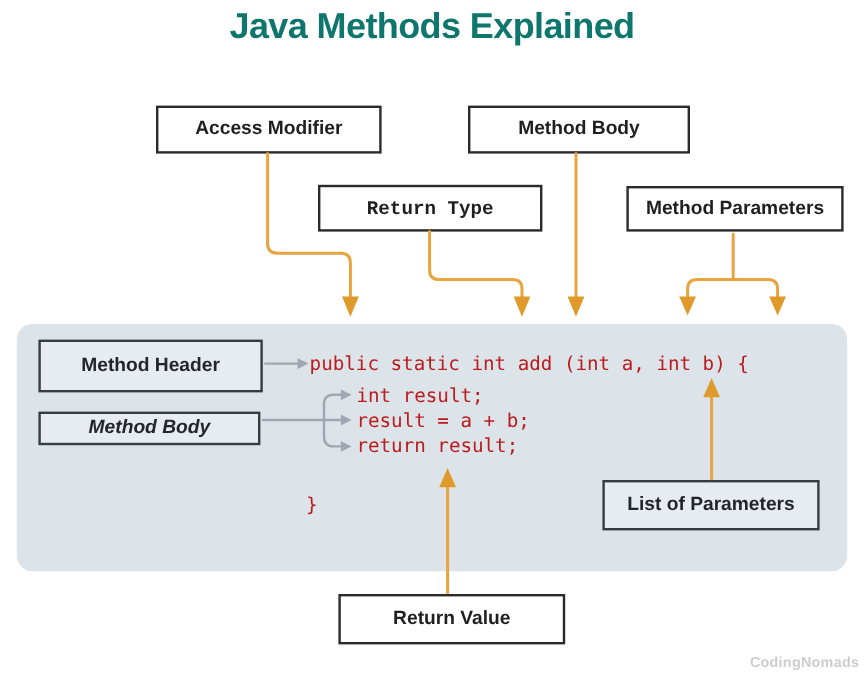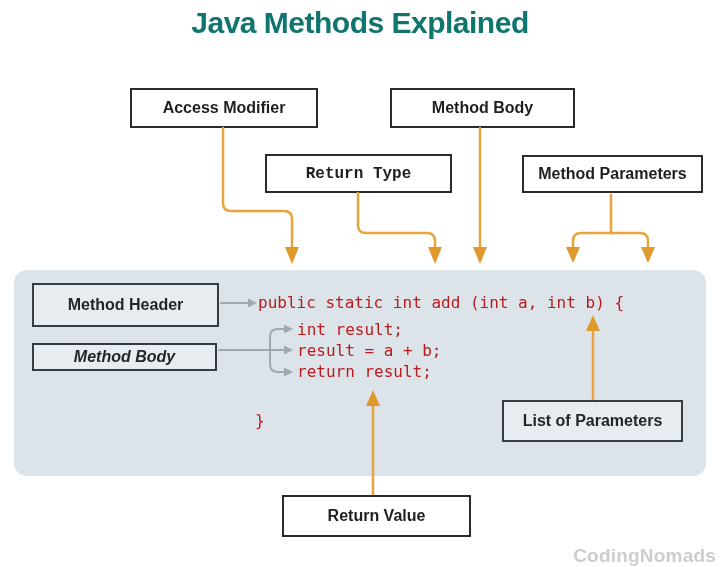--- a/index.html
+++ b/index.html
@@ -23,21 +23,21 @@
   .inner-box{
     position:absolute;display:flex;align-items:center;justify-content:center;
     background:#e7ecf0;border:2px solid #363c41;box-sizing:border-box;
     font-size:16px;font-weight:bold;color:#22262a;
   }
   .code-line{
     position:absolute;font-family:"DejaVu Sans Mono",monospace;
     font-size:16px;line-height:19px;color:#b91c1c;white-space:pre;
   }
   .watermark{
-    position:absolute;right:4px;top:545px;font-size:19px;font-weight:bold;
+    position:absolute;right:4px;top:545px;font-size:12px;font-weight:bold;
     color:#cdcdcd;letter-spacing:0.2px;
   }
   svg.overlay{position:absolute;left:0;top:0;pointer-events:none;}
 </style>
 </head>
 <body>
 
 <div id="canvas">
 
   <div class="title">Java Methods Explained</div>

